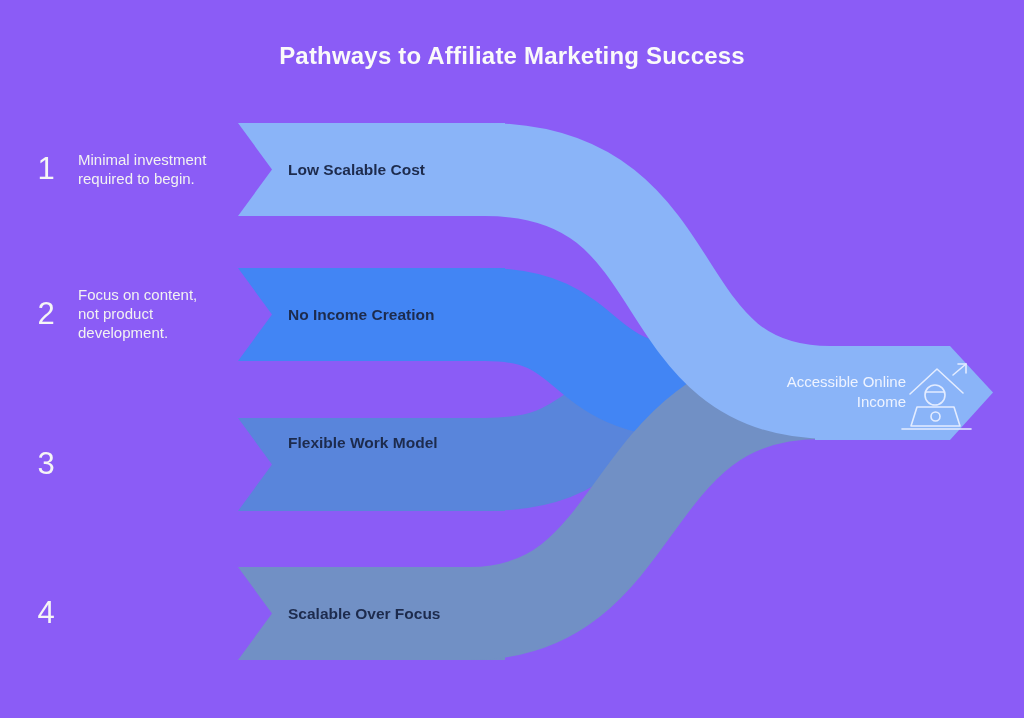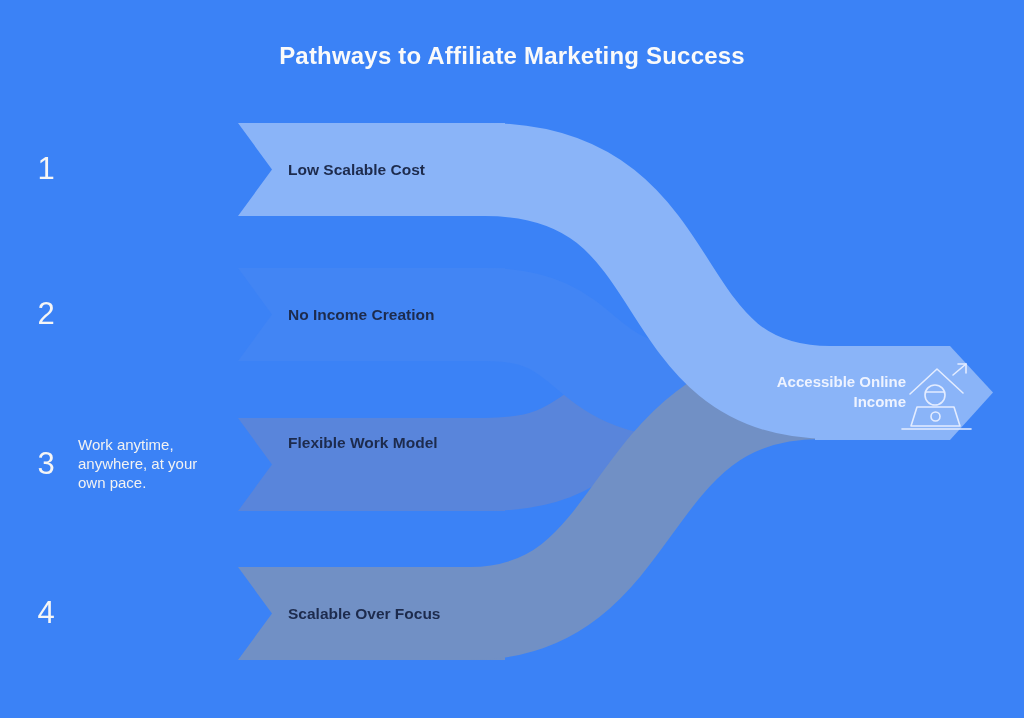--- a/index.html
+++ b/index.html
@@ -1,17 +1,17 @@
 <!DOCTYPE html>
 <html><head>
 <meta charset="utf-8">
 <style>
   html,body{margin:0;padding:0;background:#282828;}
   .canvas{
-    position:relative;width:1024px;height:718px;background:#3b82f6;
+    position:relative;width:1024px;height:718px;background:#8b5cf6;
     overflow:hidden;font-family:"Liberation Sans",sans-serif;
   }
   .title{
     position:absolute;top:42px;left:0;width:100%;text-align:center;
     color:#fafafa;font-size:24px;font-weight:700;letter-spacing:.2px;
   }
   .ribbon-svg{position:absolute;top:0;left:0;}
   .num{
     position:absolute;left:30px;width:32px;text-align:center;
     color:#f5f5f5;font-size:31px;font-weight:500;transform:translateY(-50%);
@@ -19,21 +19,21 @@
   .desc{
     position:absolute;left:78px;width:165px;color:#f2f2f2;
     font-size:15px;line-height:1.27;white-space:pre-line;transform:translateY(-50%);
   }
   .rlabel{
     position:absolute;left:288px;color:#1d2b4d;font-size:15.5px;
     font-weight:700;transform:translateY(-50%);white-space:nowrap;
   }
   .result-label{
     position:absolute;left:768px;width:138px;top:392px;transform:translateY(-50%);
-    text-align:right;color:#eef3ff;font-size:15px;font-weight:700;
+    text-align:right;color:#eef3ff;font-size:15px;font-weight:400;
     line-height:1.32;white-space:pre-line;
   }
 </style>
 </head>
 <body>
 
 <div class="canvas">
 
   <svg class="ribbon-svg" width="1024" height="718" viewBox="0 0 1024 718">
 
@@ -66,29 +66,31 @@
       <path d="M 925.5,392 L 944.5,392"></path>
       <path d="M 917,407 L 954,407 L 960,426 L 911,426 Z"></path>
       <circle cx="935.5" cy="416.5" r="4.5"></circle>
       <path d="M 902,429 L 971,429"></path>
     </g>
   </svg>
 
   <div class="title">Pathways to Affiliate Marketing Success</div>
 
   <div class="num" style="top:169px">1</div>
+  <div class="desc" style="top:169px">Minimal investment
+required to begin.</div>
   <div class="rlabel" style="top:169.5px">Low Scalable Cost</div>
 
   <div class="num" style="top:314px">2</div>
+  <div class="desc" style="top:314px">Focus on content,
+not product
+development.</div>
   <div class="rlabel" style="top:314.5px">No Income Creation</div>
 
   <div class="num" style="top:464px">3</div>
-  <div class="desc" style="top:464px">Work anytime,
-anywhere, at your
-own pace.</div>
   <div class="rlabel" style="top:443px">Flexible Work Model</div>
 
   <div class="num" style="top:613px">4</div>
   <div class="rlabel" style="top:613.5px">Scalable Over Focus</div>
 
   <div class="result-label">Accessible Online
 Income</div>
 
 </div>
 

